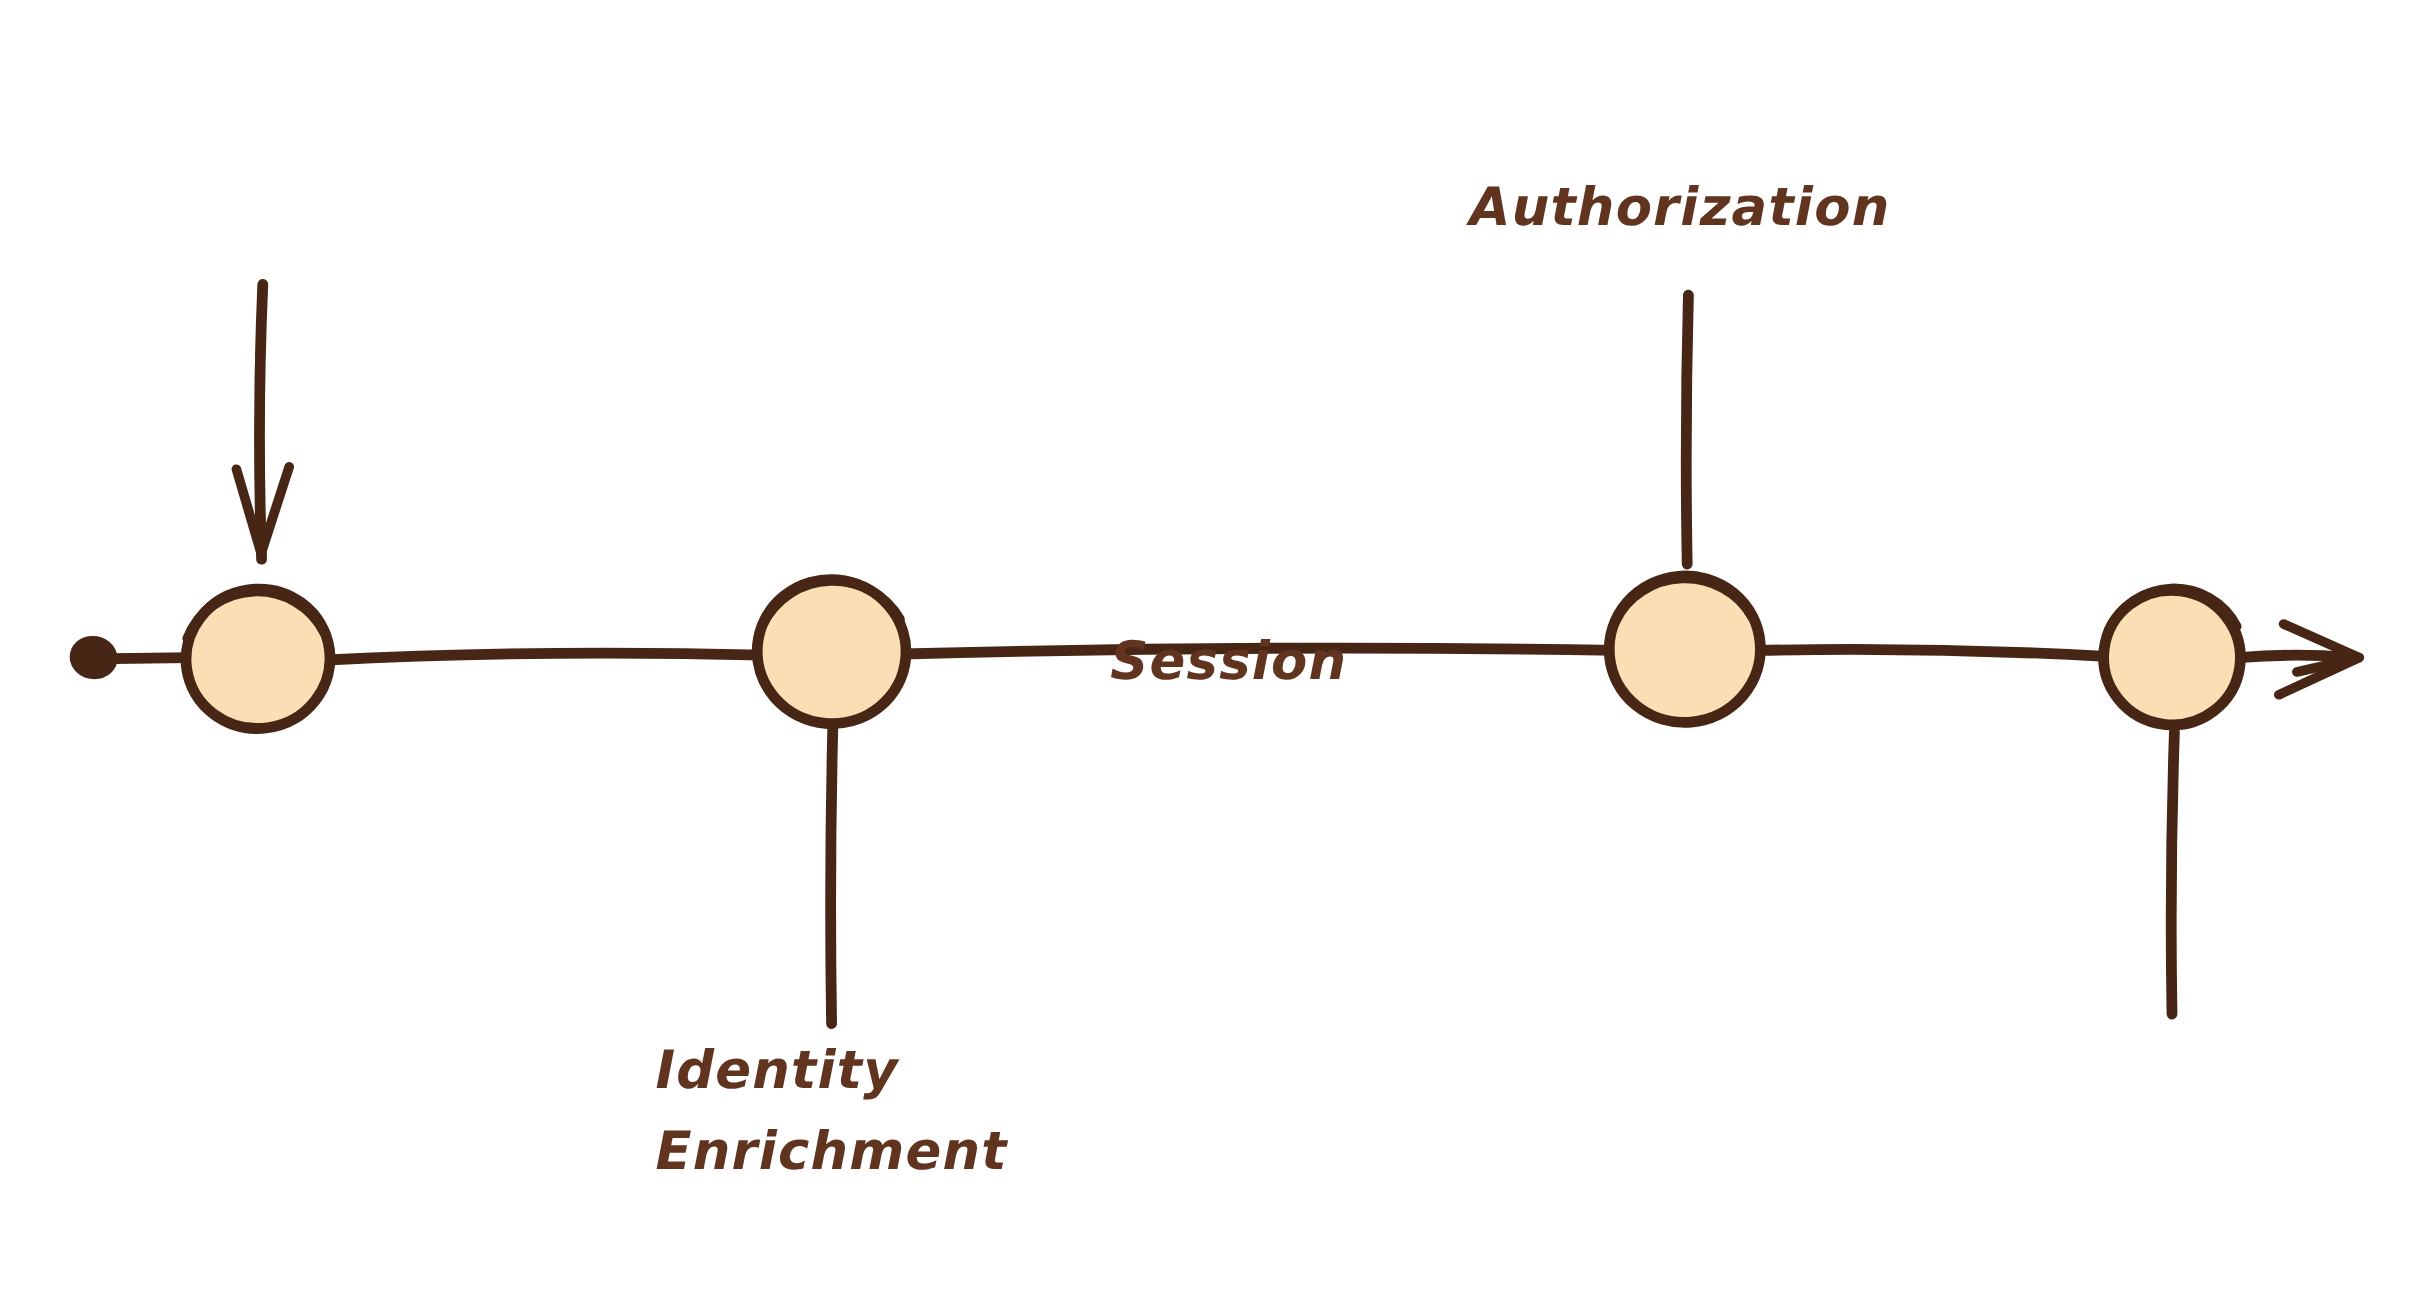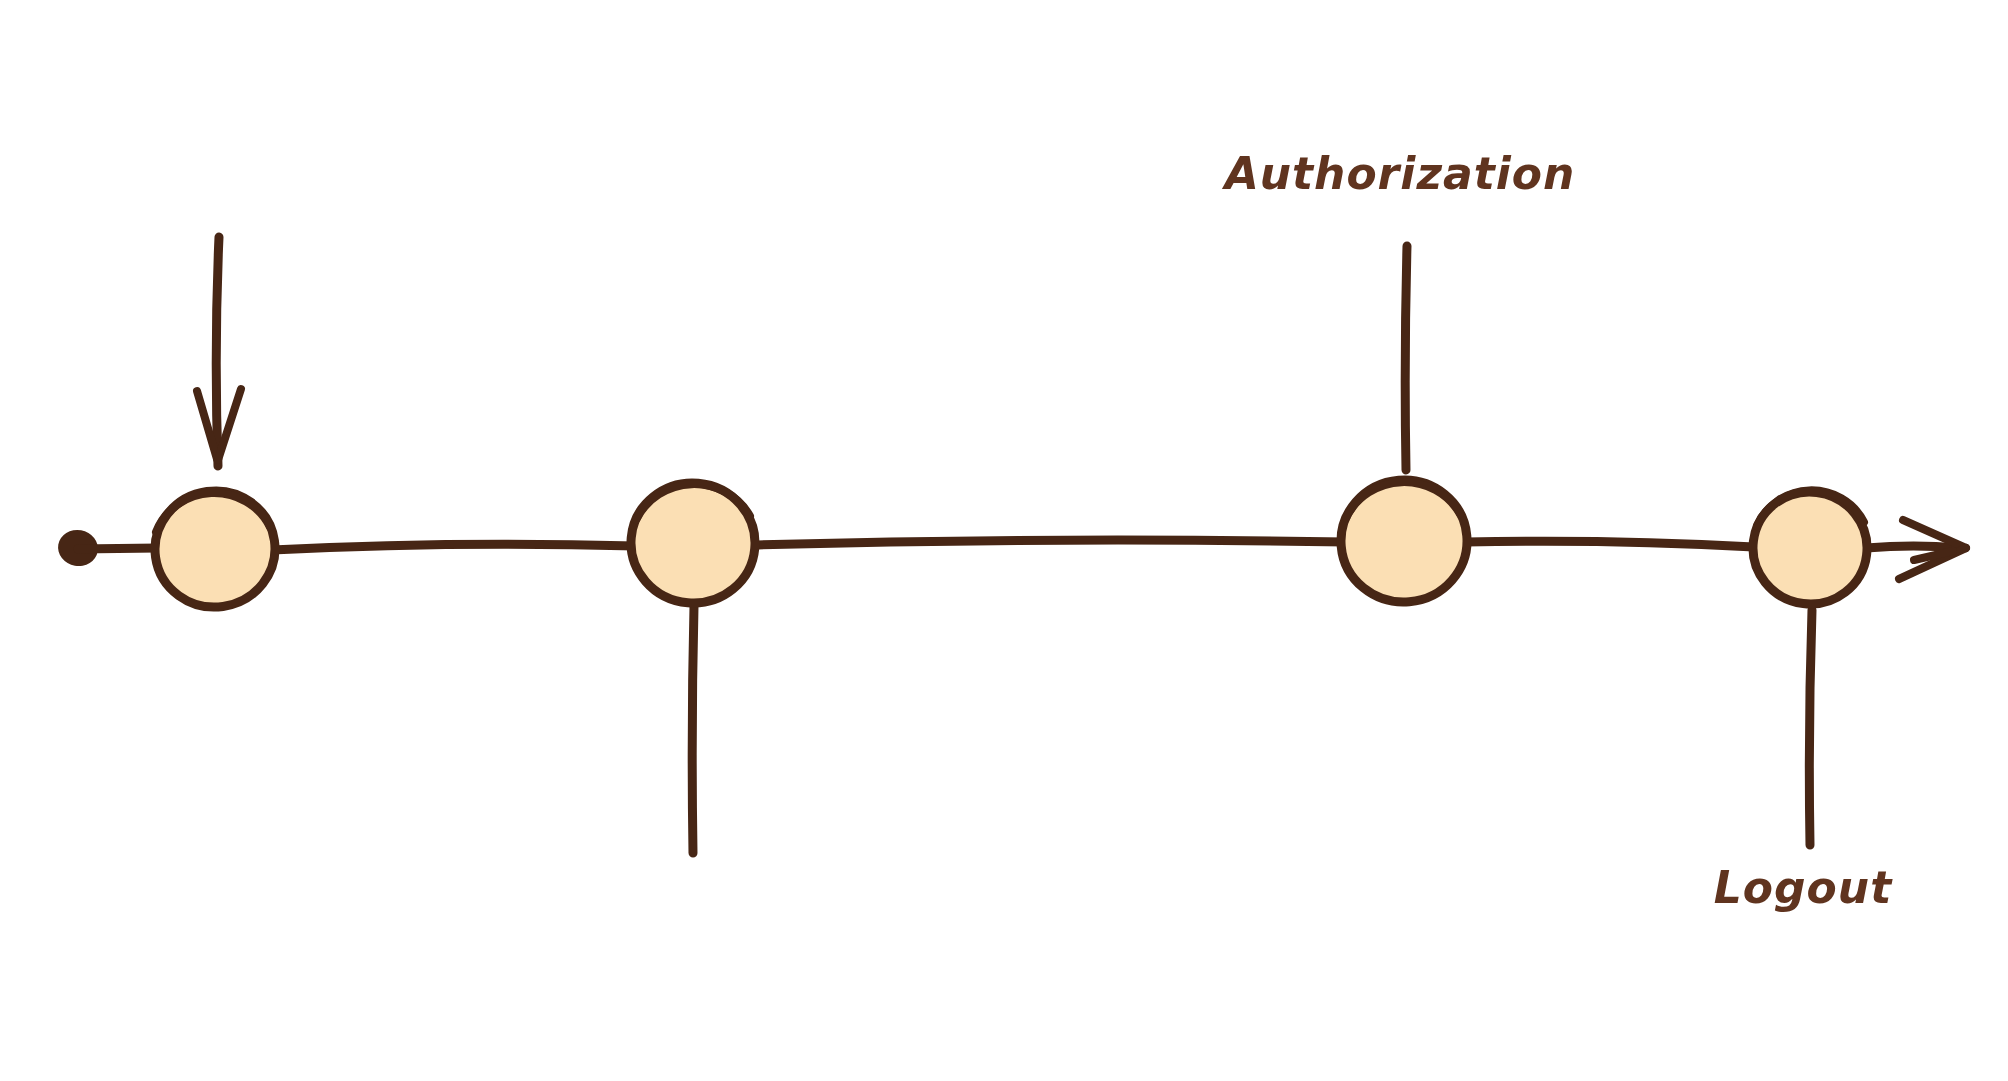--- a/index.html
+++ b/index.html
@@ -113,21 +113,25 @@
       <ellipse class="node-circle" cx="1404" cy="541" rx="63" ry="61" transform="rotate(-5 1404 541)"></ellipse>
       <path class="sketch-overlap" d="M1346,518 A64,62 0 0 1 1460,514"></path>
     </g>
     <g>
       <ellipse class="node-circle" cx="1810" cy="548" rx="57" ry="56" transform="rotate(7 1810 548)"></ellipse>
       <path class="sketch-overlap" d="M1757,526 A59,58 0 0 1 1864,522"></path>
     </g>
   </svg>
 
 
+  <div class="hand-label label-session">Session</div>
 
   <div class="hand-label label-authorization">
     <div>Authorization</div>
   </div>
 
+  <div class="hand-label label-identity">
+    <div>Identity</div>
+    <div>Enrichment</div>
+  </div>
 
-  <div class="hand-label label-logout">Logout</div>
 
 </div>
 
 </body></html>

